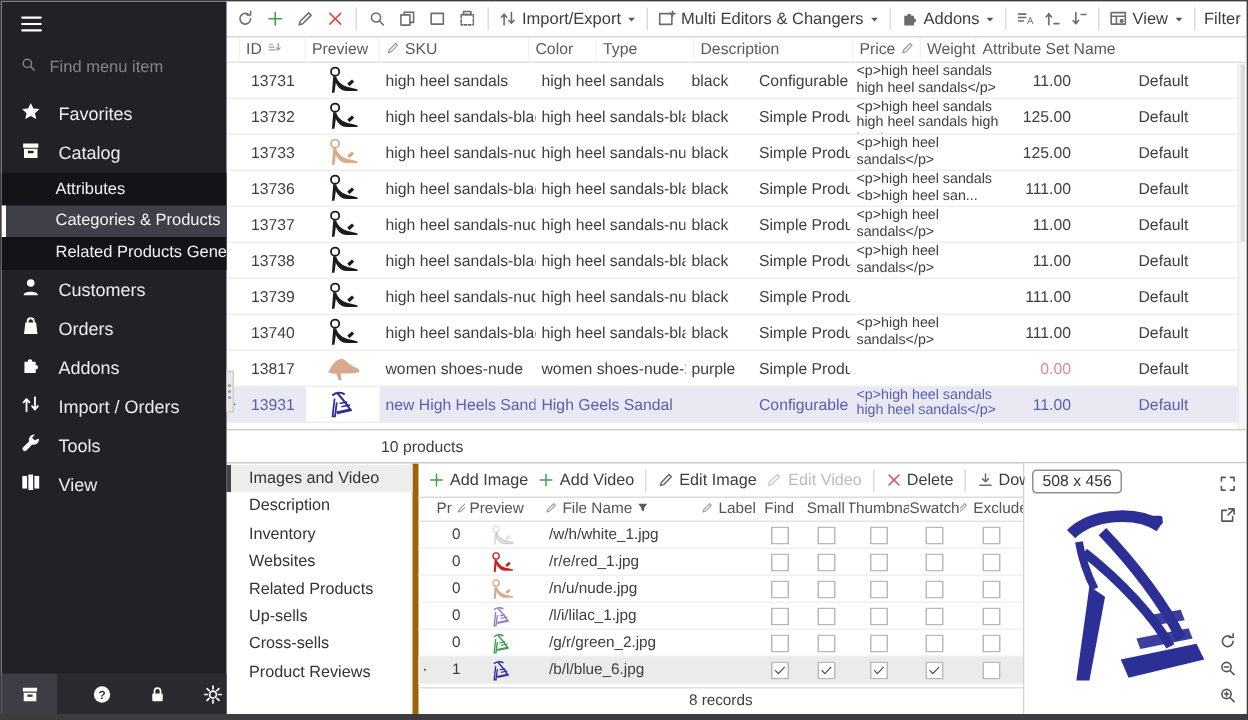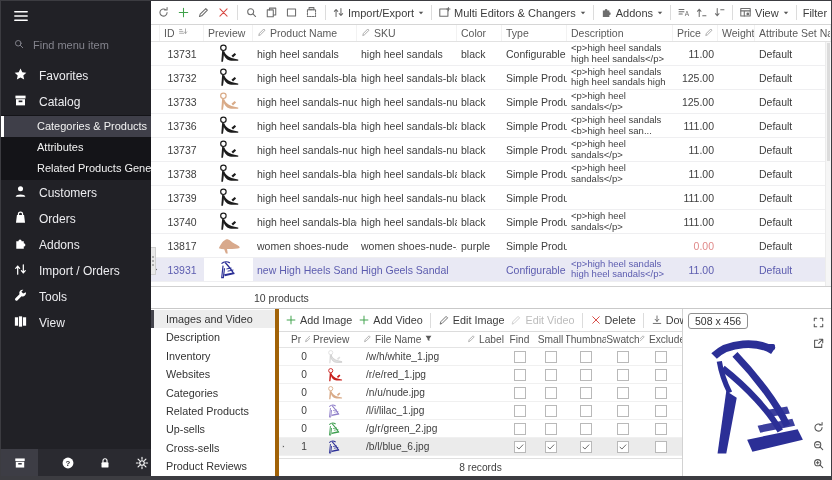--- a/index.html
+++ b/index.html
@@ -119,22 +119,22 @@
         </div>
         <div class="side-item">
           <span><svg viewBox="0 0 16 16">
               <path d="M2.6 2.8h10.8v3H2.6z" fill="currentColor"></path>
               <path d="M3.2 6.6h9.6v6.6H3.2z" fill="currentColor"></path>
               <rect x="6" y="8" width="4" height="1.8" fill="#212126"></rect>
             </svg></span>
           <span>Catalog</span>
         </div>
         <div class="submenu">
+          <div class="sub-item">Attributes</div>
           <div class="sub-item selected">Categories &amp; Products</div>
-          <div class="sub-item">Attributes</div>
           <div class="sub-item">Related Products Generator</div>
         </div>
         <div class="side-item">
           <span><svg viewBox="0 0 16 16">
               <circle cx="8" cy="5" r="2.7" fill="currentColor"></circle>
               <path d="M2.9 13.6c0-3.3 10.2-3.3 10.2 0z" fill="currentColor"></path>
             </svg></span>
           <span>Customers</span>
         </div>
         <div class="side-item">
@@ -349,26 +349,20 @@
           <div class="gh-cell g-marker"></div>
           <div class="gh-cell" style="width: 44px;">
             <span>ID</span>
             <span><svg viewBox="0 0 16 16">
                 <path class="st" d="M2.5 4h3.5M2.5 7h5M2.5 10h6.5M12 3v7M12 10l-2-2.2M12 10l2-2.2"></path>
               </svg></span>
           </div>
           <div class="gh-cell" style="width: 49px;">
             <span>Preview</span>
           </div>
-          <div class="gh-cell" style="width: 104px;">
-            <span><svg viewBox="0 0 16 16">
-                <path class="st" d="M3 13l.9-2.9 6.9-6.9 2 2-6.9 6.9z"></path>
-              </svg></span>
-            <span>Product Name</span>
-          </div>
           <div class="gh-cell" style="width: 100px;">
             <span><svg viewBox="0 0 16 16">
                 <path class="st" d="M3 13l.9-2.9 6.9-6.9 2 2-6.9 6.9z"></path>
               </svg></span>
             <span>SKU</span>
           </div>
           <div class="gh-cell" style="width: 45px;">
             <span>Color</span>
           </div>
           <div class="gh-cell" style="width: 65px;">
@@ -606,21 +600,20 @@
           <i></i>
         </div>
     </div>
 
     <div id="detail">
       <div id="detail-tabs">
           <div class="dtab selected">Images and Video</div>
           <div class="dtab">Description</div>
           <div class="dtab">Inventory</div>
           <div class="dtab">Websites</div>
-          <div class="dtab">Categories</div>
           <div class="dtab">Related Products</div>
           <div class="dtab">Up-sells</div>
           <div class="dtab">Cross-sells</div>
           <div class="dtab">Product Reviews</div>
         </div>
       <div id="detail-center">
         <div id="detail-toolbar">
             <div class="dt-btn green">
               <span>
                 <svg viewBox="0 0 16 16">

